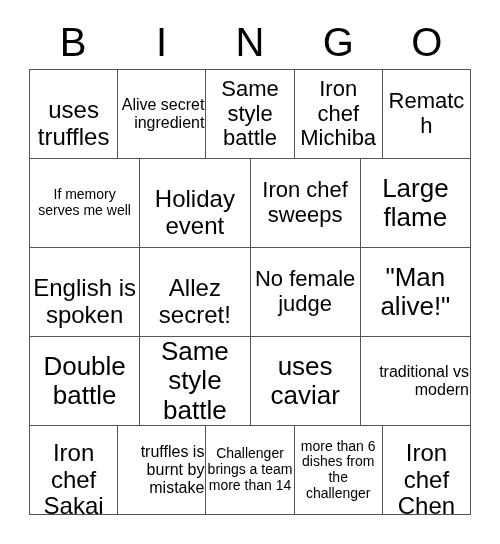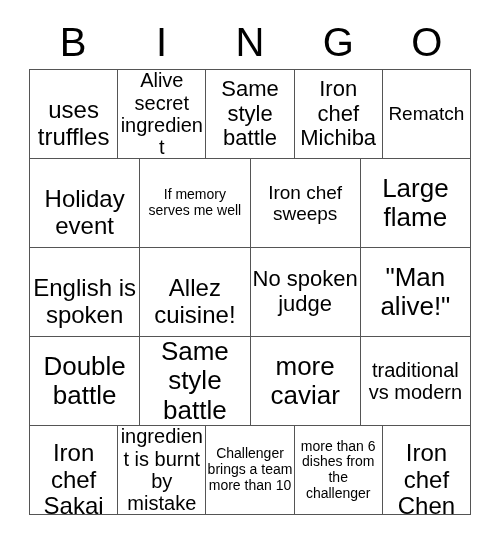--- a/index.html
+++ b/index.html
@@ -81,22 +81,22 @@
     width: 100%;
     line-height: 1.12;
     word-wrap: break-word;
     overflow-wrap: break-word;
     hyphens: none;
   }
   
   .fs-xxl .cell-text { font-size: 26px; }
   .fs-xl  .cell-text { font-size: 24px; margin-top: 20px; }
   .fs-lg  .cell-text { font-size: 22px; }
-  .fs-md  .cell-text { font-size: 19px; }
-  .fs-sm  .cell-text { font-size: 20px; }
+  .fs-md  .cell-text { font-size: 22px; }
+  .fs-sm  .cell-text { font-size: 16px; text-align: right; }
   .fs-xs  .cell-text { font-size: 14px; }
 </style>
 </head>
 <body>
 
 <div id="card-root">
 
   <div id="bingo-header">
     <div class="header-letter">B</div>
     <div class="header-letter">I</div>
@@ -119,73 +119,73 @@
         </div>
       <div class="grid-cell fs-lg">
           <span class="cell-text">Iron chef Michiba</span>
         </div>
       <div class="grid-cell fs-md">
           <span class="cell-text">Rematch</span>
         </div>
     </div>
 
     <div class="grid-row">
+      <div class="grid-cell fs-xs">
+          <span class="cell-text">If memory serves me well</span>
+        </div>
       <div class="grid-cell fs-xl">
           <span class="cell-text">Holiday event</span>
-        </div>
-      <div class="grid-cell fs-xs">
-          <span class="cell-text">If memory serves me well</span>
         </div>
       <div class="grid-cell fs-md">
           <span class="cell-text">Iron chef sweeps</span>
         </div>
       <div class="grid-cell fs-xxl">
           <span class="cell-text">Large flame</span>
         </div>
     </div>
 
     <div class="grid-row">
       <div class="grid-cell fs-xl">
           <span class="cell-text">English is spoken</span>
         </div>
       <div class="grid-cell fs-xl">
-          <span class="cell-text">Allez cuisine!</span>
+          <span class="cell-text">Allez secret!</span>
         </div>
       <div class="grid-cell fs-lg">
-          <span class="cell-text">No spoken judge</span>
+          <span class="cell-text">No female judge</span>
         </div>
       <div class="grid-cell fs-xxl">
           <span class="cell-text">"Man alive!"</span>
         </div>
     </div>
 
     <div class="grid-row">
       <div class="grid-cell fs-xxl">
           <span class="cell-text">Double battle</span>
         </div>
       <div class="grid-cell fs-xxl">
           <span class="cell-text">Same style battle</span>
         </div>
       <div class="grid-cell fs-xxl">
-          <span class="cell-text">more caviar</span>
+          <span class="cell-text">uses caviar</span>
         </div>
       <div class="grid-cell fs-sm">
           <span class="cell-text">traditional vs modern</span>
         </div>
     </div>
 
     <div class="grid-row">
       <div class="grid-cell fs-xl">
           <span class="cell-text">Iron chef Sakai</span>
         </div>
       <div class="grid-cell fs-sm">
-          <span class="cell-text">ingredient is burnt by mistake</span>
+          <span class="cell-text">truffles is burnt by mistake</span>
         </div>
       <div class="grid-cell fs-xs">
-          <span class="cell-text">Challenger brings a team more than 10</span>
+          <span class="cell-text">Challenger brings a team more than 14</span>
         </div>
       <div class="grid-cell fs-xs">
           <span class="cell-text">more than 6 dishes from the challenger</span>
         </div>
       <div class="grid-cell fs-xl">
           <span class="cell-text">Iron chef Chen</span>
         </div>
     </div>
 
   </div>

